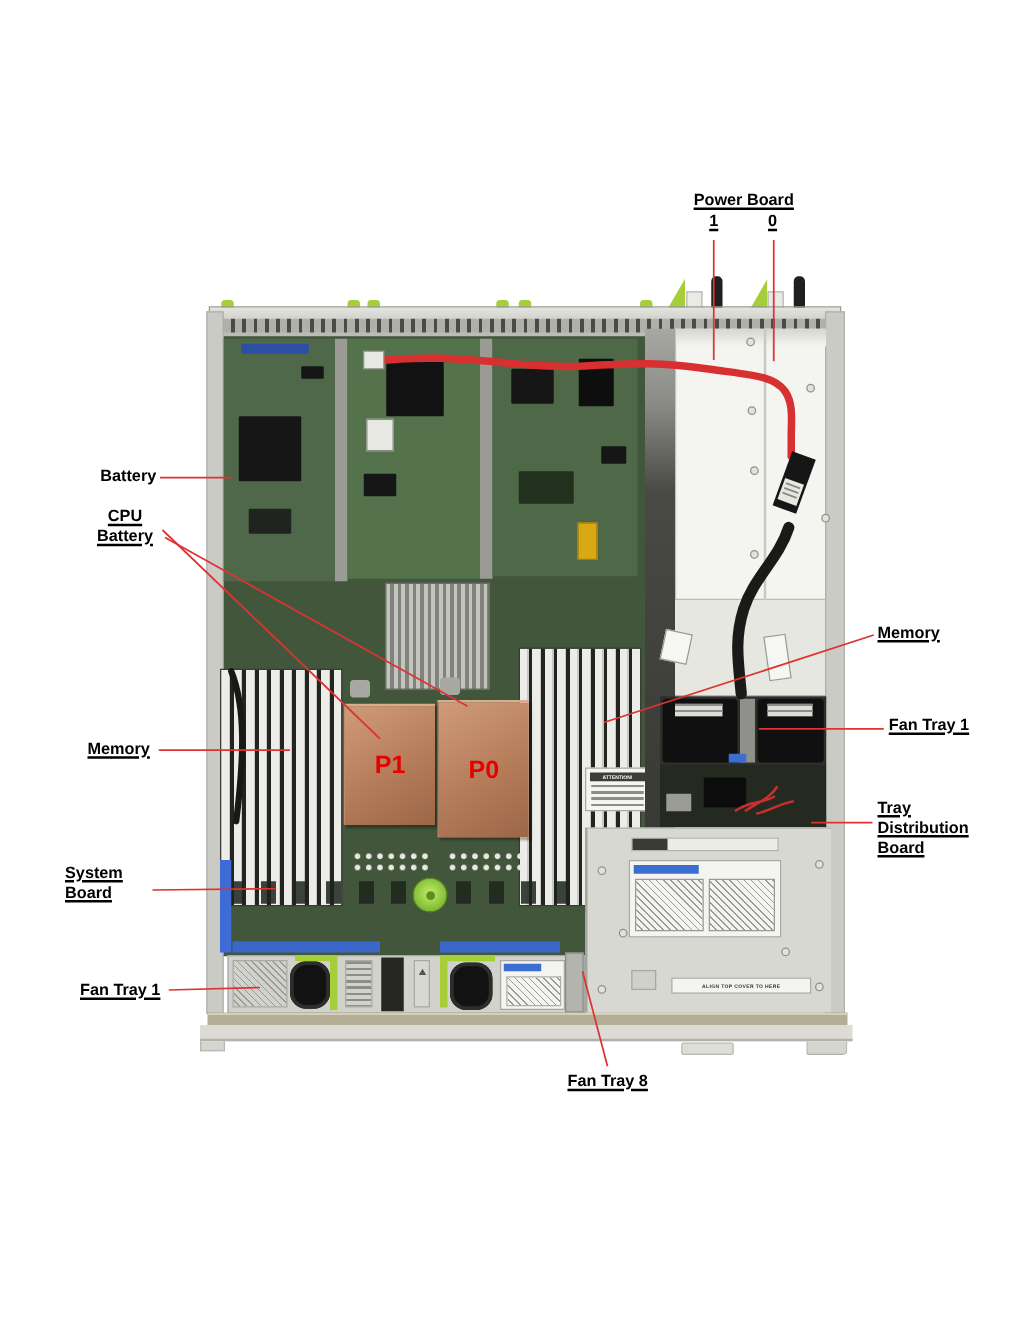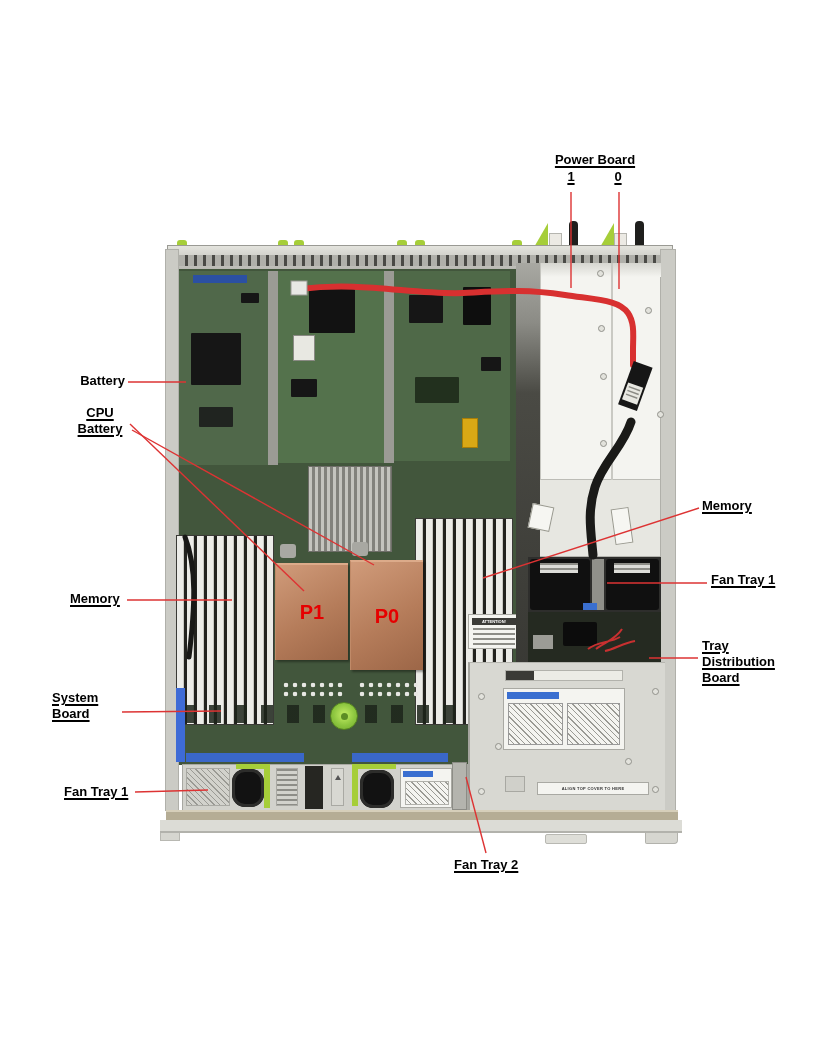--- a/index.html
+++ b/index.html
@@ -237,15 +237,15 @@
   <div class="co u" style="left:702px;top:498px;">Memory</div>
 
   <div class="co u" style="left:711px;top:572px;">Fan Tray 1</div>
 
   <div class="co" style="left:702px;top:638px;">
     <span class="u">Tray</span><br>
     <span class="u">Distribution</span><br>
     <span class="u">Board</span>
   </div>
 
-  <div class="co u" style="left:454px;top:857px;">Fan Tray 2</div>
+  <div class="co u" style="left:454px;top:857px;">Fan Tray 8</div>
 
 </div>
 
 </body></html>

